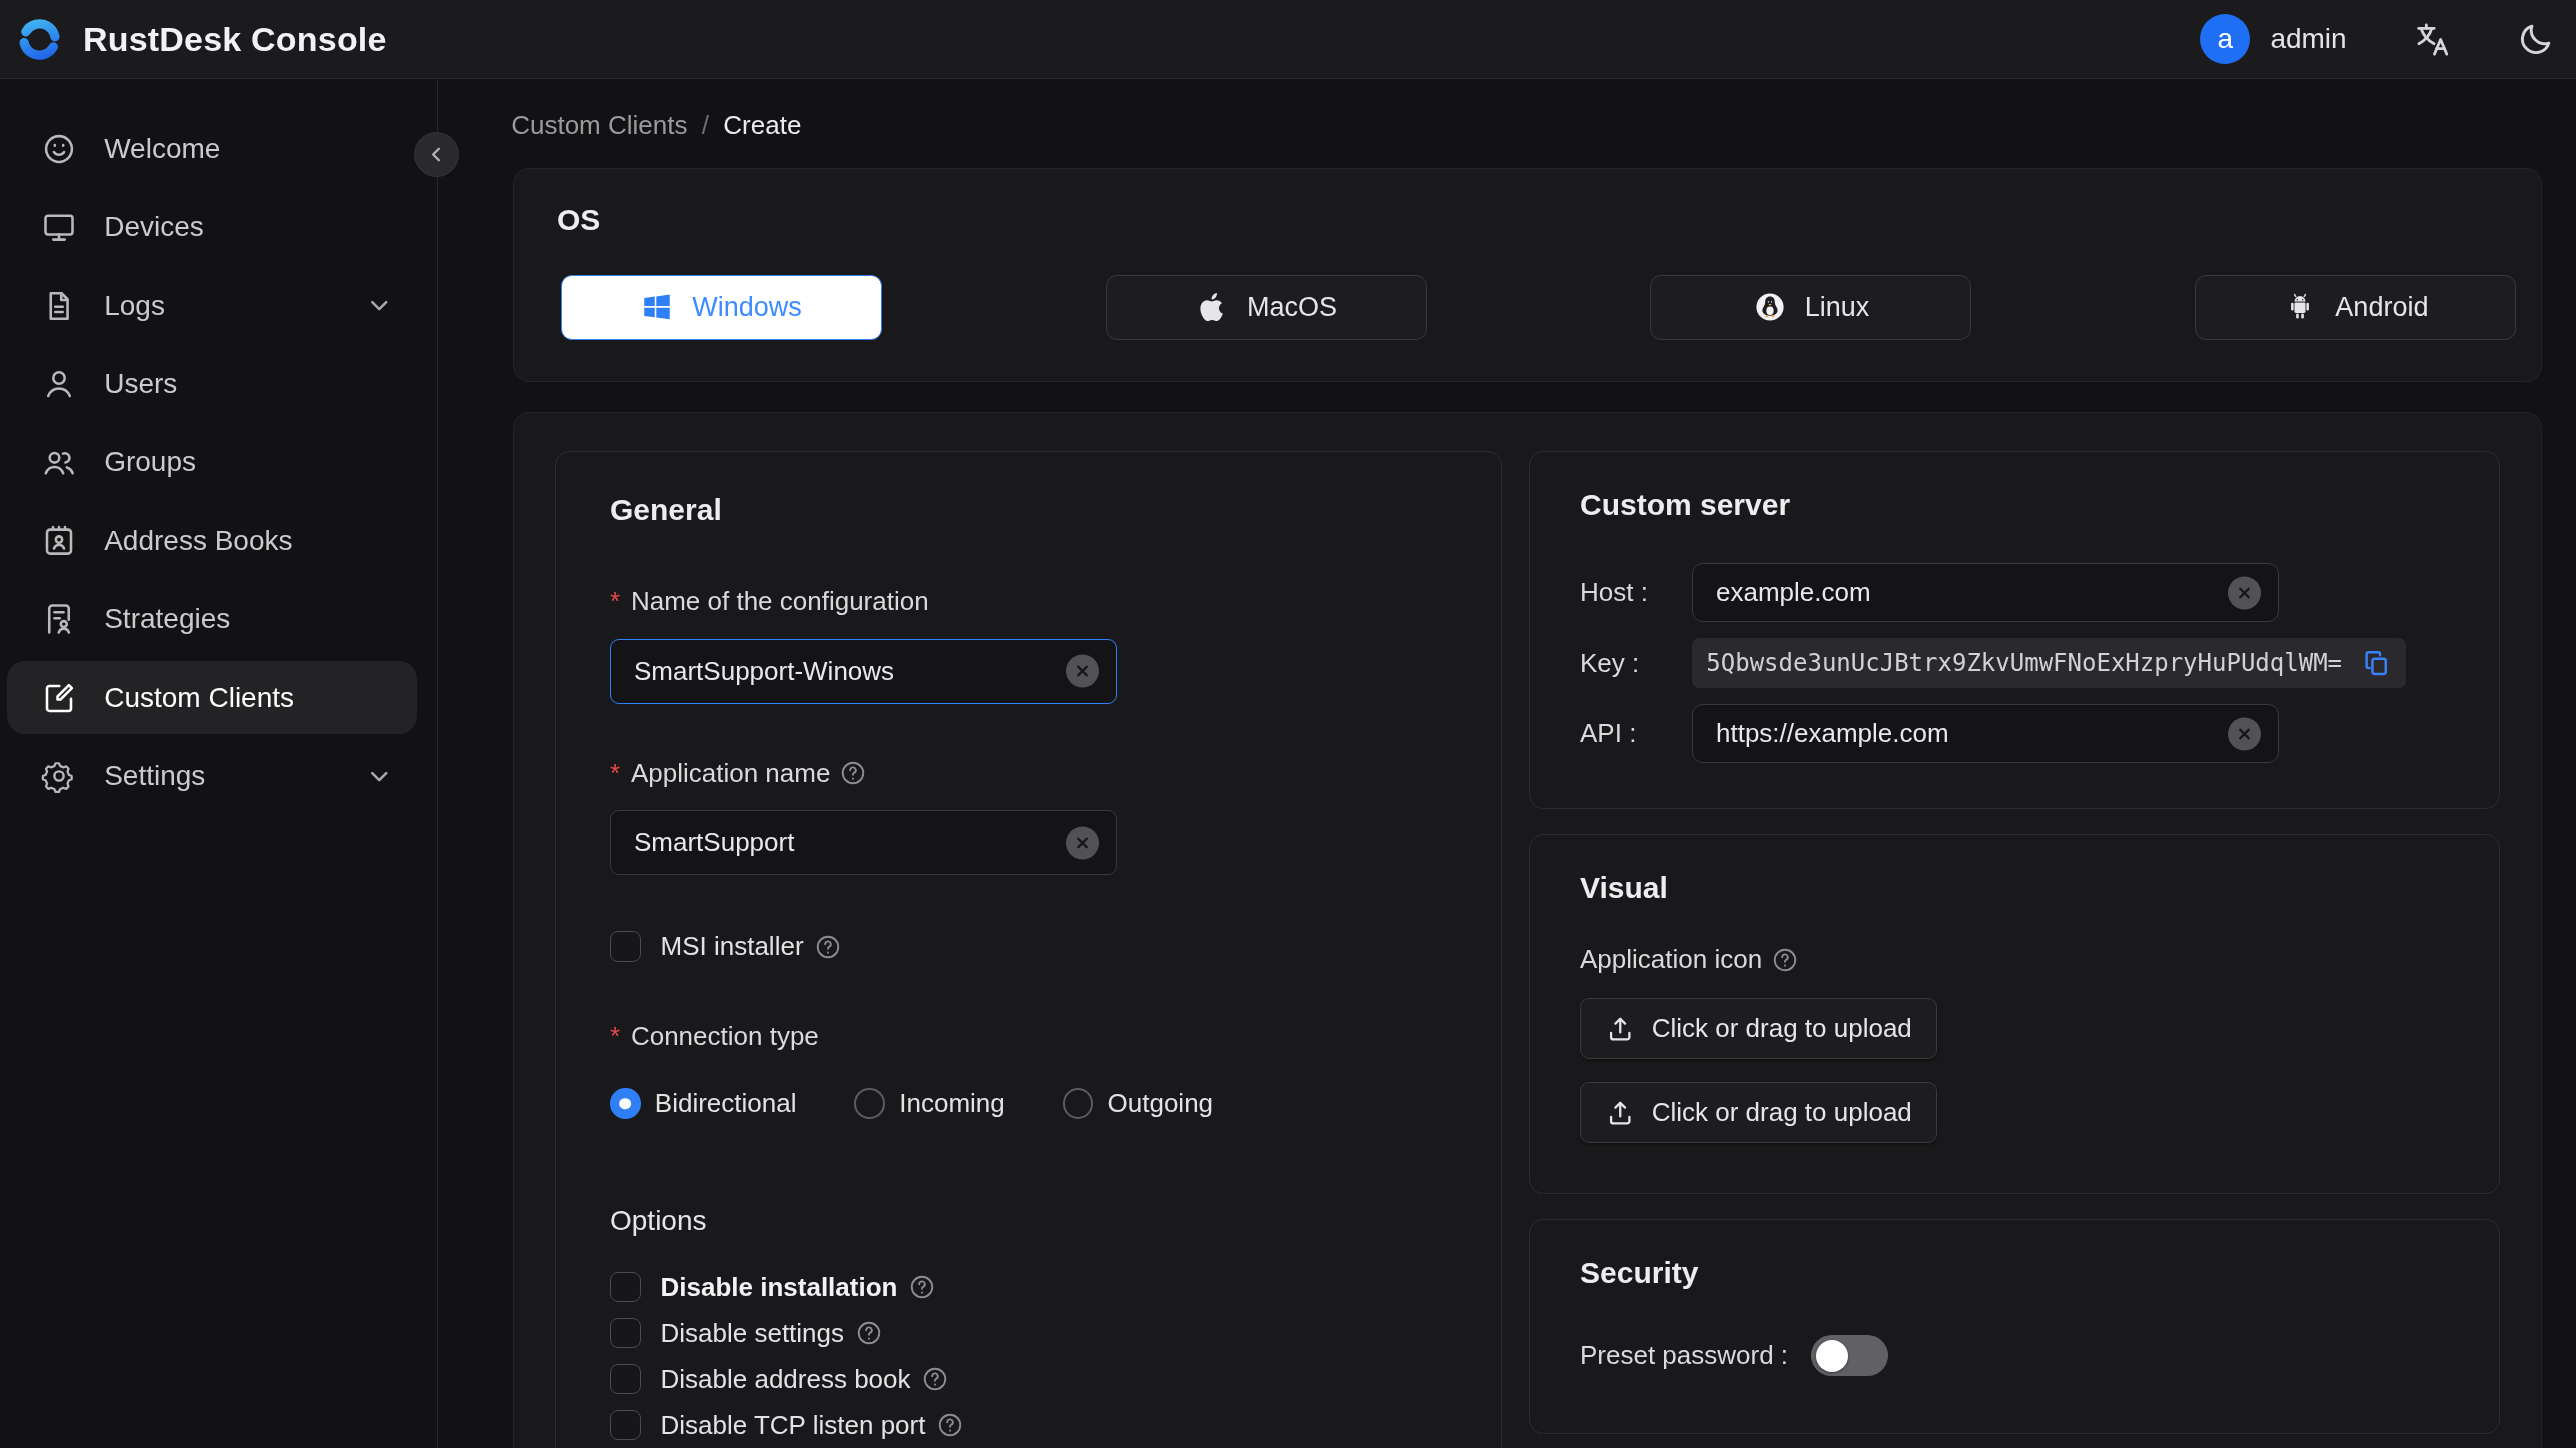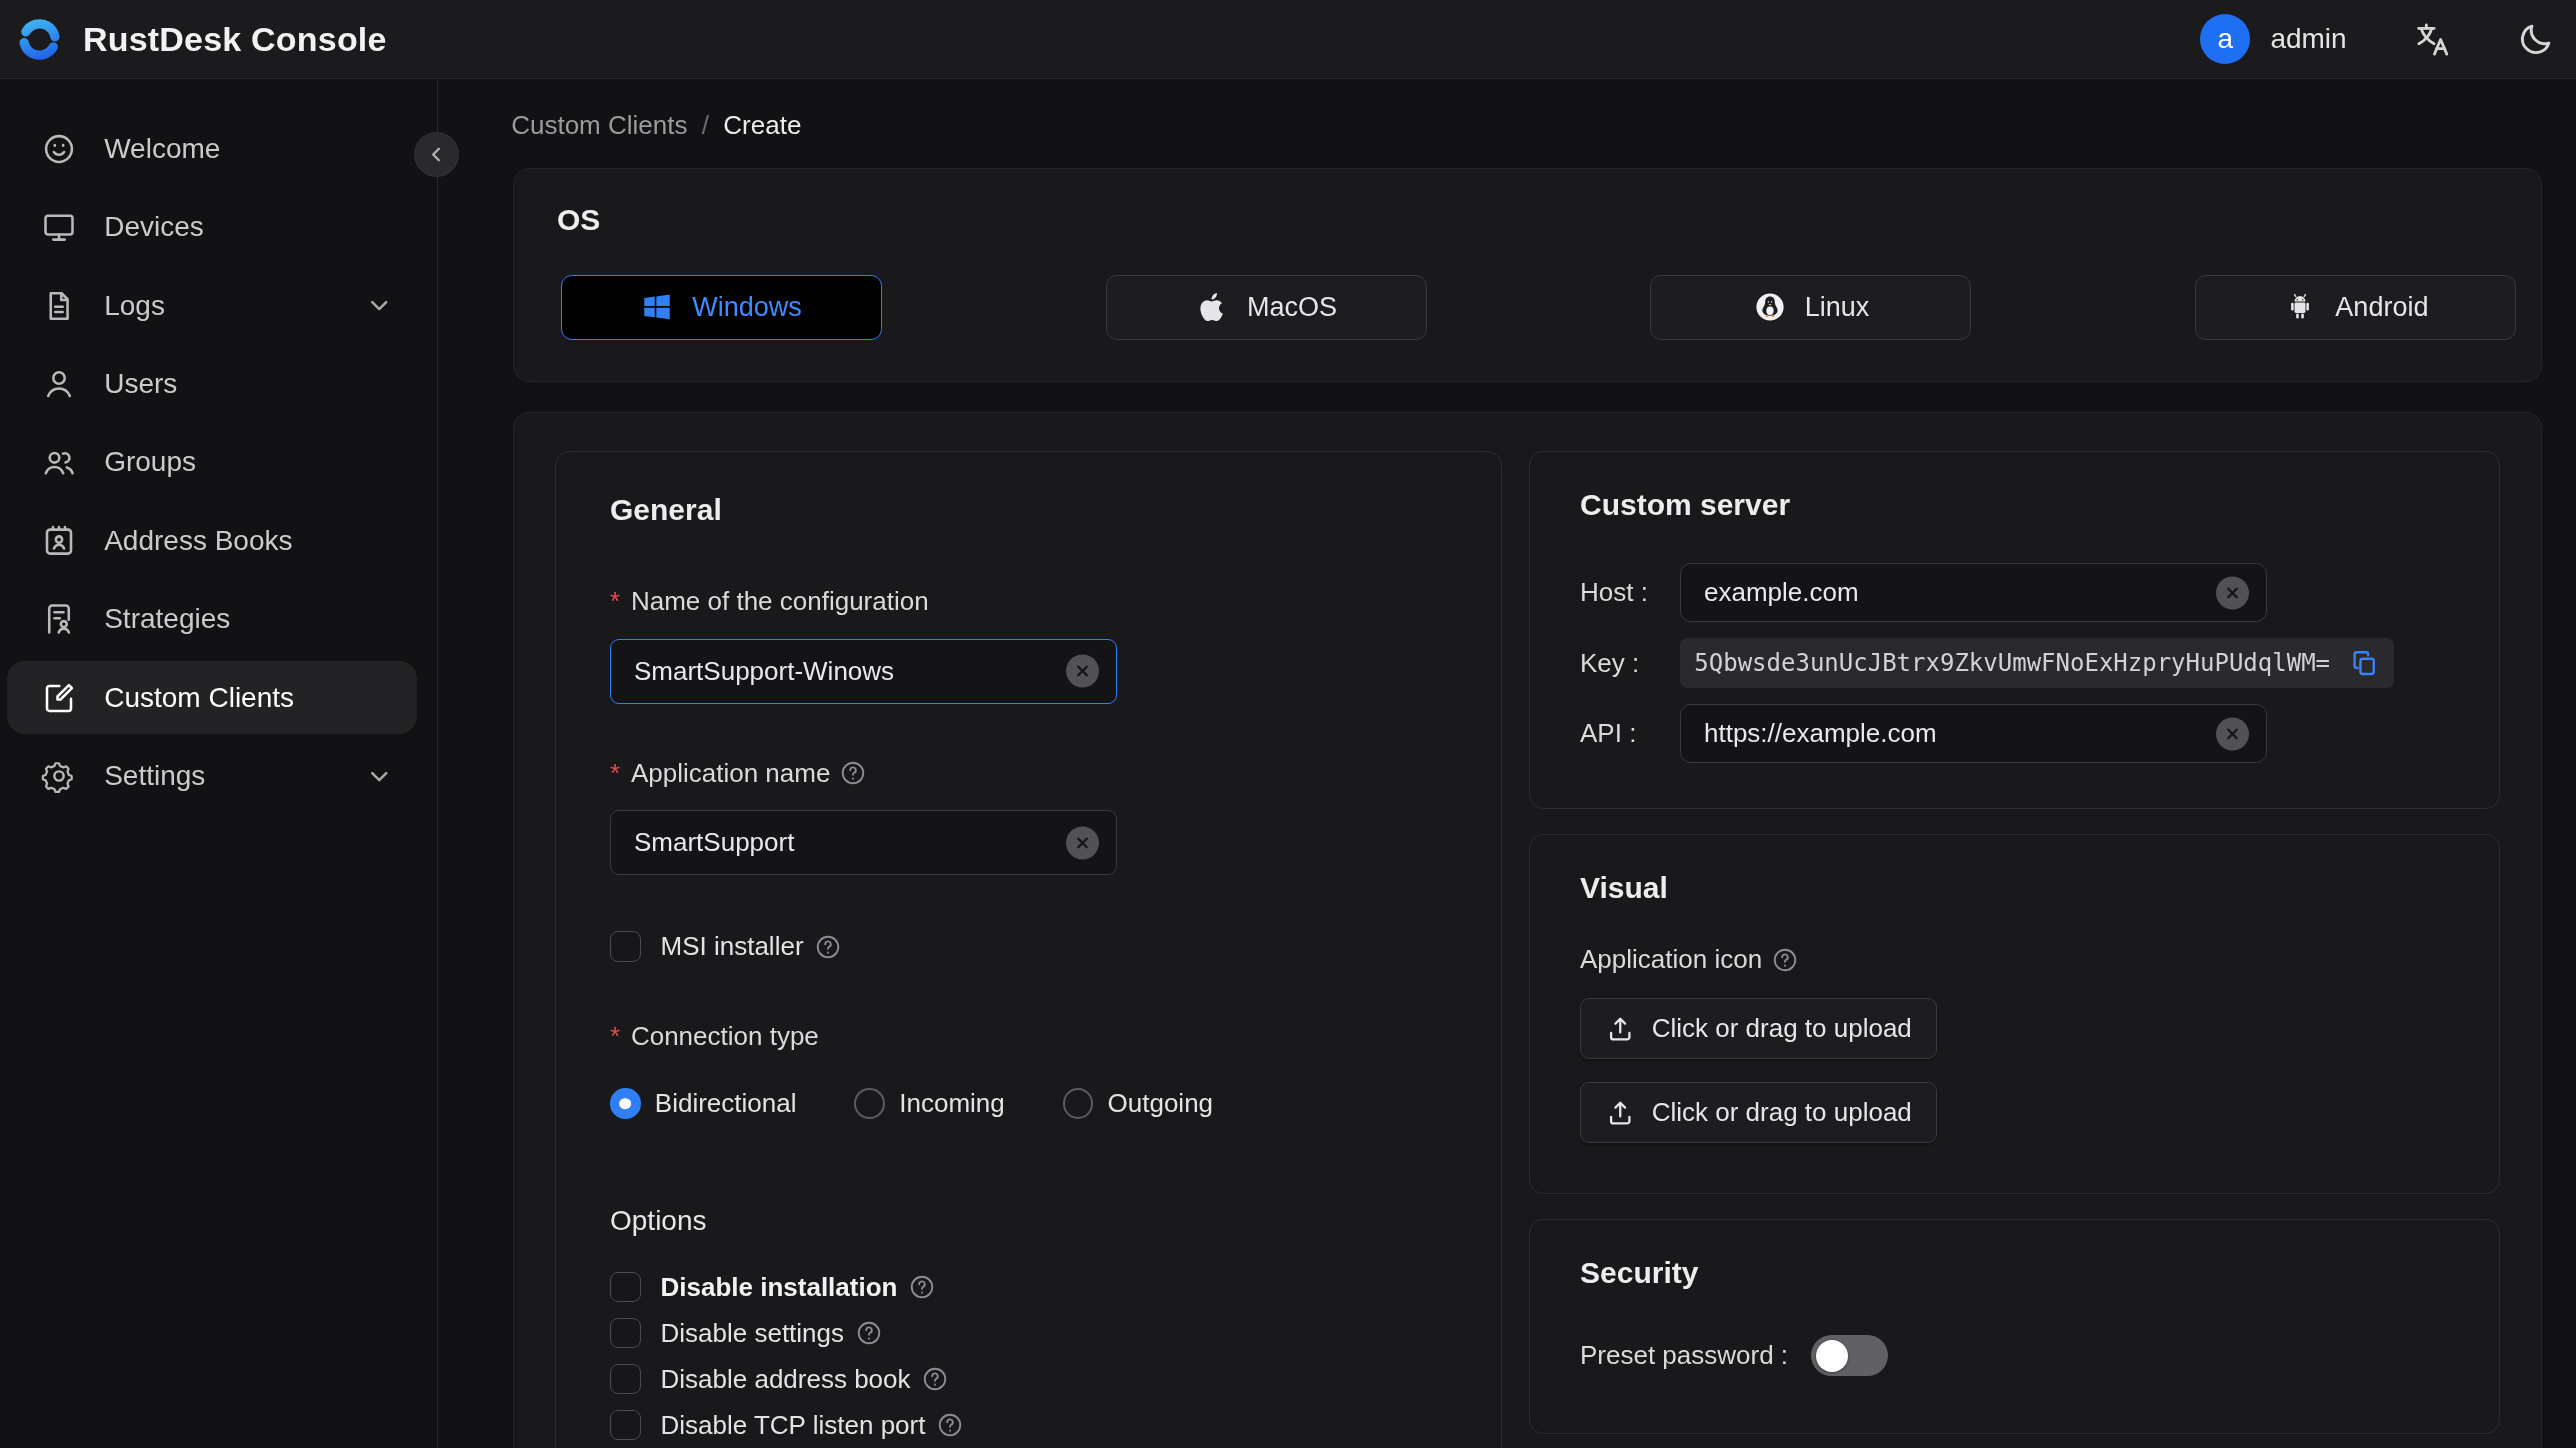--- a/index.html
+++ b/index.html
@@ -69,21 +69,21 @@
   .os-card { margin-top: 27px; padding: 34px 21px 41px 43px; }
   .section-title { font-size: 30px; font-weight: 600; color: #ededef; }
   .os-row { display: flex; justify-content: space-between; margin-top: 38px; padding: 0 3.6px; }
   .os-btn {
     width: 321px; height: 65px; border-radius: 10.8px;
     border: 1.8px solid #3a3a3e; background: #1d1d20; color: #e6e6e8;
     display: flex; align-items: center; justify-content: center; gap: 18px;
     font-size: 27px; font-family: inherit; cursor: pointer;
   }
   .os-btn svg { width: 34px; height: 34px; }
-  .os-btn.selected { border-color: #2f7ff7; color: #3d8bff; background: #000000; }
+  .os-btn.selected { border-color: #2f7ff7; color: #3d8bff; background: #ffffff; }
 
   .main-card { margin-top: 30.5px; margin-bottom: -72px; padding: 38px 41px; display: flex; gap: 27px; align-items: flex-start; }
   .panel { border: 0.9px solid #2d2d30; border-radius: 14.3px; background: #19191b; }
   .panel-general { width: 947px; padding: 41px 54px; height: 1120px; }
   .right-col { flex: 1; display: flex; flex-direction: column; gap: 25px; }
 
   
   .field-label { display: flex; align-items: center; gap: 9px; color: #dadadc; font-size: 26px; }
   .star { color: #e5484d; margin-right: 1.8px; }
   .help-icon { color: #8d8d91; display: inline-flex; }
@@ -132,21 +132,21 @@
   }
   .radio-label { font-size: 26px; color: #e3e3e5; }
 
   .options-title { margin-top: 86px; font-size: 28px; font-weight: 400; color: #e6e6e8; }
   .options-list { margin-top: 32px; display: flex; flex-direction: column; gap: 10px; }
   .options-list .check-row { height: 36px; }
 
   
   .panel-server { padding: 36px 50px 45px; }
   .server-rows { margin-top: 41px; display: flex; flex-direction: column; gap: 11.7px; }
-  .server-row { display: flex; align-items: center; }
+  .server-row { display: flex; align-items: center; gap: 12px; }
   .server-label { width: 100px; color: #dadadc; flex: none; }
   .server-input-wrap { position: relative; width: 587px; }
   .server-input-wrap .text-input { height: 59px; border-radius: 10.8px; width: 100%; }
   .key-box {
     width: 714px; height: 50px; background: #29292e; border-radius: 7px;
     display: flex; align-items: center; padding: 0 12.5px 0 14.3px; margin: 4.5px 0; justify-content: center;
   }
   .key-text {
     font-family: "DejaVu Sans Mono", monospace; font-size: 24px; color: #d2d2d4;
     white-space: nowrap; flex: 1;

